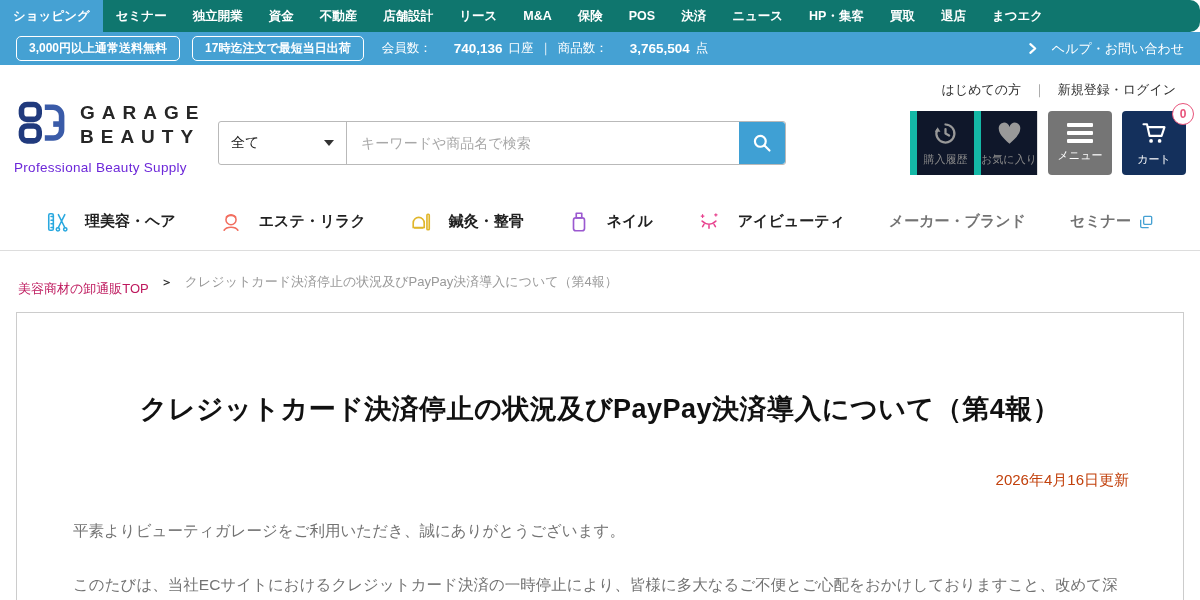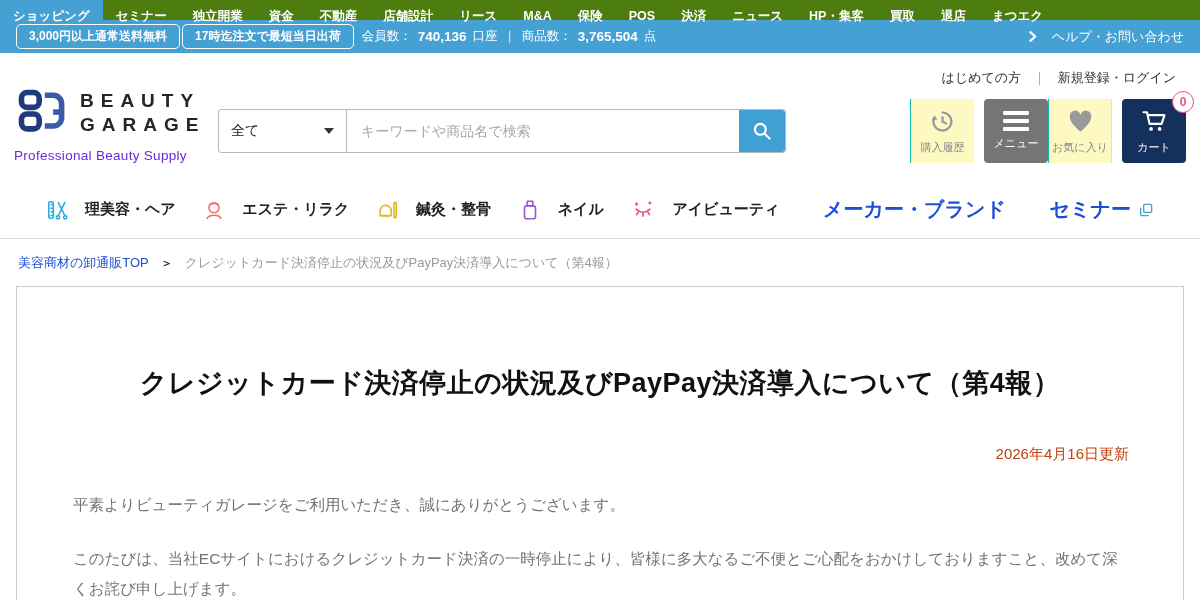--- a/index.html
+++ b/index.html
@@ -4,32 +4,32 @@
 <style>
   * { box-sizing: border-box; }
   html, body { margin:0; padding:0; }
   body {
     width:1200px; height:600px; overflow:hidden;
     font-family:"Liberation Sans","DejaVu Sans",sans-serif;
     background:#fff; color:#333;
   }
 
   
-  .top-nav { display:flex; background:#4d7c0f; height:20px; }
+  .top-nav { display:flex; background:#0f766e; height:32px;border-radius:10px; }
   .top-nav-item { color:#fff; font-size:12.5px; font-weight:bold; line-height:32px;
     padding:0 13px; cursor:pointer; white-space:nowrap; }
   .top-nav-item.active { background:#45a1d3; }
 
   
   .info-bar { background:#45a1d3; height:33px; display:flex; align-items:center;
     padding:0 16px; color:#fff; }
   .badge-pill { border:1.5px solid #fff; border-radius:5px; padding:3px 12px;
-    font-size:12px; font-weight:bold; margin-right:2px; white-space:nowrap; }
+    font-size:12px; font-weight:bold; margin-right:12px; white-space:nowrap; }
   .stats { font-size:12.5px; display:flex; align-items:center; gap:6px; margin-left:6px; }
-  .stats b { font-size:13.5px; }
+  .stats b { font-size:13.5px;margin-left:16px; }
   .help-link { margin-left:auto; font-size:13px; display:flex; align-items:center; gap:13px; cursor:pointer; }
 
   
   .site-header { position:relative; height:128px; background:#fff; }
   .logo { position:absolute; left:14px; top:32px; cursor:pointer; }
   .logo-row { display:flex; align-items:center; gap:10px; }
   .logo-line { font-weight:bold; font-size:19px; letter-spacing:7px; color:#262626; line-height:1.25; }
   .tagline { font-size:13.5px; color:#6d28d9; margin-top:7px; letter-spacing:0.3px; }
 
   .search-bar { position:absolute; left:218px; top:56px; width:568px; height:44px;
@@ -44,41 +44,41 @@
     display:flex; align-items:center; justify-content:center; border-radius:0 3px 3px 0; }
 
   .account-links { position:absolute; right:24px; top:16px; font-size:13px; color:#333;
     display:flex; gap:12px; align-items:center; }
   .account-links .divider { color:#999; }
   .account-links span { cursor:pointer; }
 
   .header-actions { position:absolute; right:14px; top:46px; display:flex; height:64px; }
   .action { width:64px; display:flex; flex-direction:column; align-items:center;
     justify-content:center; gap:5px; font-size:11px; cursor:pointer; }
-  .action.plain { color:#888; border-left:1px solid #14b8a6; background:#fef9c3; }
+  .action.plain { color:#888; border-left:7px solid #14b8a6; background:#0f172a; }
   .action.plain.last { border-right:1px solid #ddd; }
   .action.menu { background:#757575; color:#fff; border-radius:4px; margin-left:10px; }
   .action.cart { background:#14305c; color:#fff; border-radius:4px; margin-left:10px; position:relative; }
   .cart-badge { position:absolute; top:-8px; right:-8px; width:22px; height:22px;
     background:#fff; border:1.5px solid #e8537a; color:#e8537a; border-radius:50%;
     font-size:12px; font-weight:bold; display:flex; align-items:center; justify-content:center; }
   .hamburger { display:flex; flex-direction:column; gap:4px; }
   .hamburger span { display:block; width:26px; height:4px; background:#fff; border-radius:1px; }
 
   
   .category-nav { display:flex; align-items:center; height:58px; padding:0 46px;
     border-bottom:1px solid #ddd; justify-content:space-between; background:#fff; }
   .cat-item { display:flex; align-items:center; gap:17px; font-size:15px; font-weight:bold;
     color:#222; cursor:pointer; white-space:nowrap; }
-  .cat-link { display:flex; align-items:center; gap:7px; font-size:20px; font-weight:bold;
-    color:#1d4ed8; cursor:pointer; white-space:nowrap;margin-left:16px; }
+  .cat-link { display:flex; align-items:center; gap:7px; font-size:15px; font-weight:bold;
+    color:#737373; cursor:pointer; white-space:nowrap; }
 
   
   .breadcrumb { padding:15px 18px 14px; font-size:13px; display:flex; gap:12px; align-items:center; }
-  .bc-home { color:#1d4ed8; cursor:pointer; }
+  .bc-home { color:#be185d; cursor:pointer;margin-top:14px; }
   .bc-sep { color:#333; font-weight:bold; font-size:12px; }
   .bc-current { color:#999; }
 
   
   .article-box { margin:0 16px; border:1px solid #ccc; background:#fff;
     padding:58px 40px 40px; height:420px; }
   .article-title { text-align:center; font-size:27px; font-weight:bold; color:#111;
     margin:20px 0 0; letter-spacing:0.5px; }
   .article-date { text-align:right; font-size:15px; color:#c2410c; margin-top:44px; padding-right:14px; }
   .article-body { margin-top:26px; padding:0 16px; }
@@ -131,22 +131,22 @@
 
   <div class="logo">
     <div class="logo-row">
       <svg width="56" height="56" viewBox="0 0 60 60">
         <rect x="8" y="8" width="19" height="16" rx="6" fill="none" stroke="#203a7d" stroke-width="6"></rect>
         <rect x="8" y="31" width="19" height="16" rx="6" fill="none" stroke="#203a7d" stroke-width="6"></rect>
         <path d="M33 11 h9 a9 9 0 0 1 9 9 v15 a9 9 0 0 1 -9 9 h-9" fill="none" stroke="#3a5ba8" stroke-width="6"></path>
         <path d="M42 29 h9" stroke="#3a5ba8" stroke-width="6"></path>
       </svg>
       <div>
+        <div class="logo-line">GARAGE</div>
         <div class="logo-line">BEAUTY</div>
-        <div class="logo-line">GARAGE</div>
       </div>
     </div>
     <div class="tagline">Professional Beauty Supply</div>
   </div>
 
   <div class="search-bar">
     <div class="search-category">
       <span>全て</span>
       <span class="caret-down"></span>
     </div>
@@ -166,35 +166,35 @@
   </div>
 
   <div class="header-actions">
     <div class="action plain">
       <svg width="27" height="27" viewBox="0 0 24 24" fill="none" stroke="#999" stroke-width="2" stroke-linecap="round" stroke-linejoin="round">
         <path d="M12 4 a8 8 0 1 1 -7.5 5"></path>
         <polygon points="2.5,10.5 7.5,10.5 5,6.5" fill="#999" stroke="none"></polygon>
         <polyline points="12 8 12 12 15.2 13.8"></polyline>
       </svg>
       <span>購入履歴</span>
+    </div>
+    <div class="action plain last">
+      <svg width="27" height="27" viewBox="0 0 24 24" fill="#999">
+        <path d="M12 21 C5.5 15.5 2.5 11.5 2.5 8 A4.8 4.8 0 0 1 12 6.2 A4.8 4.8 0 0 1 21.5 8 C21.5 11.5 18.5 15.5 12 21 Z"></path>
+      </svg>
+      <span>お気に入り</span>
     </div>
     <div class="action menu">
       <span class="hamburger">
           <span></span>
           <span></span>
           <span></span>
         </span>
       <span>メニュー</span>
     </div>
-    <div class="action plain last">
-      <svg width="27" height="27" viewBox="0 0 24 24" fill="#999">
-        <path d="M12 21 C5.5 15.5 2.5 11.5 2.5 8 A4.8 4.8 0 0 1 12 6.2 A4.8 4.8 0 0 1 21.5 8 C21.5 11.5 18.5 15.5 12 21 Z"></path>
-      </svg>
-      <span>お気に入り</span>
-    </div>
     <div class="action cart">
       <span class="cart-badge">0</span>
       <svg width="28" height="28" viewBox="0 0 24 24" fill="none" stroke="#fff" stroke-width="1.8" stroke-linecap="round" stroke-linejoin="round">
         <path d="M3 4.5 h3 l2.2 10 h10.3 l2.5 -7.5 H7"></path>
         <circle cx="9.5" cy="18.8" r="1.6" fill="#fff" stroke="none"></circle>
         <circle cx="16.8" cy="18.8" r="1.6" fill="#fff" stroke="none"></circle>
       </svg>
       <span>カート</span>
     </div>
   </div>

